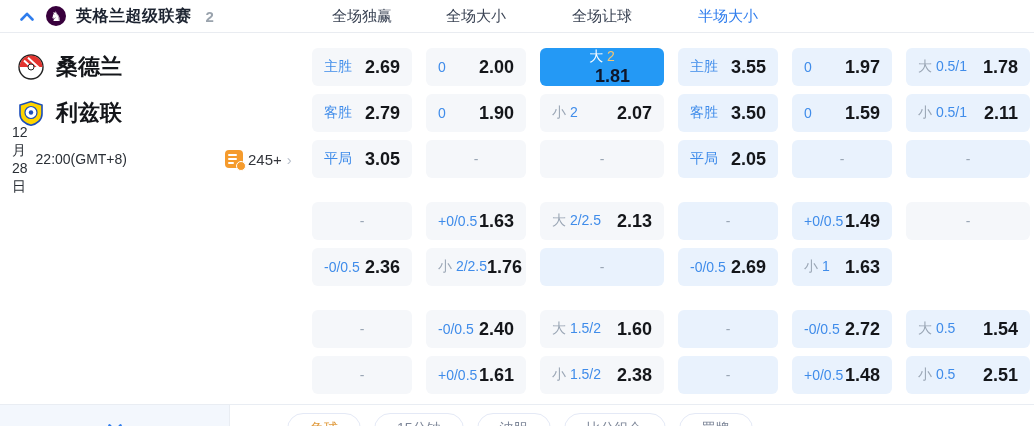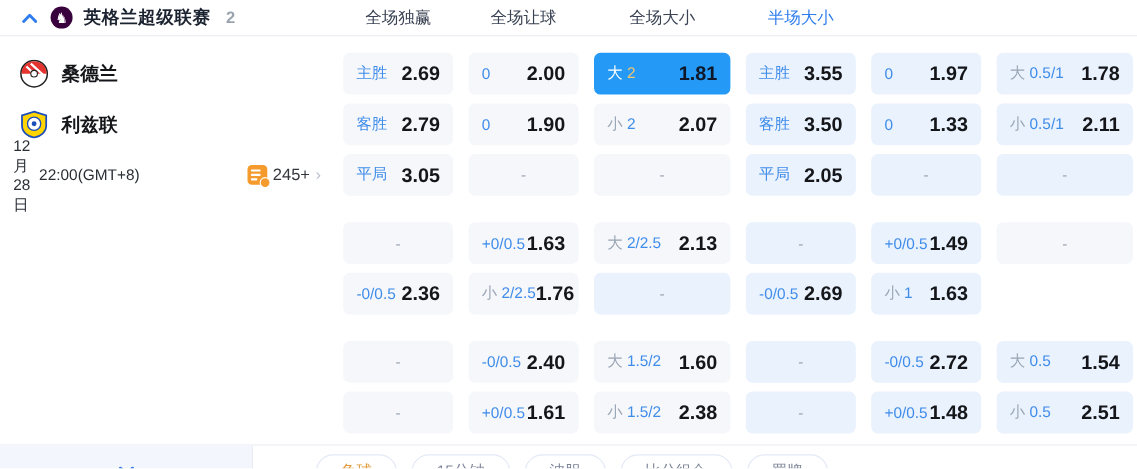--- a/index.html
+++ b/index.html
@@ -15,21 +15,21 @@
            align-items:center;justify-content:center;font-size:13px;line-height:1;}
   .league{font-size:16px;font-weight:700;color:#1c2330;letter-spacing:.5px;}
   .count{font-size:15px;font-weight:700;color:#9aa3ad;margin-left:4px;}
   .colhdrs{position:absolute;left:312px;top:0;height:33px;width:722px;display:grid;
            grid-template-columns:100px 100px 124px 100px 100px 124px;column-gap:14px;align-items:center;}
   .colhdr{text-align:center;font-size:15px;color:#3a4354;}
   .colhdr.half{color:#2f7ded;}
 
   
   .team-row{position:absolute;left:18px;height:38px;display:flex;align-items:center;gap:12px;}
-  .team-name{font-size:17px;font-weight:700;color:#14161a;}
+  .team-name{font-size:22px;font-weight:700;color:#14161a;}
   .crest{width:26px;height:26px;flex:0 0 auto;}
   .dt{position:absolute;left:12px;top:140px;height:38px;width:115px;display:flex;flex-direction:row;
       align-items:center;justify-content:center;color:#2a2f36;font-size:14px;line-height:18px;}
   .more{position:absolute;left:225px;top:140px;height:38px;display:flex;align-items:center;gap:5px;cursor:pointer;}
   .more-ic{width:18px;height:18px;border-radius:4px;background:#f59b2d;position:relative;}
   .more-ic i{position:absolute;left:3px;height:2px;background:#fff;border-radius:1px;}
   .more-ic i:nth-child(1){top:4px;width:9px;}
   .more-ic i:nth-child(2){top:8px;width:9px;}
   .more-ic i:nth-child(3){top:12px;width:6px;}
   .more-ic b{position:absolute;right:-3px;bottom:-3px;width:10px;height:10px;border-radius:50%;
@@ -43,21 +43,21 @@
           column-gap:14px;row-gap:8px;margin-bottom:24px;}
   .cell{height:38px;border-radius:6px;background:#f5f7fa;display:flex;align-items:center;
         justify-content:space-between;padding:0 12px;cursor:pointer;text-align:right;}
   .cell.half{background:#e9f2fd;}
   .cell .lbl{font-size:14px;color:#3f8cea;white-space:nowrap;}
   .cell .pre{color:#9aa6b5;}
   .cell .line{color:#3f8cea;}
   .cell .val{font-size:18px;font-weight:700;color:#14161a;}
   .cell.empty{justify-content:center;cursor:default;}
   .cell .dash{color:#9aa6b5;font-size:14px;}
-  .cell.hl{background:#2499f5;}
+  .cell.hl{background:#2499f5;flex-direction:column;}
   .cell.hl .pre{color:#ffffff;}
   .cell.hl .line{color:#f5c570;}
   .cell.hl .val{color:#0f172a;margin-left:21px;}
 
   
   .foot{position:absolute;left:0;top:404px;width:1034px;height:22px;border-top:1px solid #e9edf3;}
   .foot-left{position:absolute;left:0;top:0;width:230px;height:22px;background:#f3f7fd;
              border-right:1px solid #e9edf3;display:flex;align-items:flex-end;justify-content:center;}
   .foot-chev{margin-bottom:-6px;cursor:pointer;}
   .chips{position:absolute;left:287px;top:8px;display:flex;gap:13px;}
@@ -79,22 +79,22 @@
             <polyline points="1.5,7.5 7,1.8 12.5,7.5" fill="none" stroke="#2f7ded" stroke-width="2.6" stroke-linecap="round" stroke-linejoin="round"></polyline>
           </svg>
       </span>
       <span class="pl-logo">♞</span>
       <span class="league">英格兰超级联赛</span>
       <span class="count">2</span>
     </div>
   </div>
   <div class="colhdrs">
     <div class="colhdr">全场独赢</div>
+    <div class="colhdr">全场大小</div>
     <div class="colhdr">全场让球</div>
-    <div class="colhdr">全场大小</div>
     <div class="colhdr half">半场大小</div>
   </div>
 
   <div class="team-row" style="top:48px;">
     <svg class="crest" viewBox="0 0 26 26">
       <circle cx="13" cy="13" r="12" fill="#fff" stroke="#222" stroke-width="1.4"></circle>
       <path d="M1.6 13a11.4 11.4 0 0 1 22.8 0z" fill="#e3342f"></path>
       <path d="M6 6.5 L20 19.5 M10 3.8 L23.4 16" stroke="#fff" stroke-width="2"></path>
       <circle cx="13" cy="13" r="3" fill="#fff" stroke="#222" stroke-width="1"></circle>
     </svg>
@@ -160,21 +160,21 @@
         <div class="cell">
           <span class="lbl"><span class="pre">小</span> <span class="line">2</span></span>
           <span class="val">2.07</span>
         </div>
         <div class="cell half">
           <span class="lbl">客胜</span>
           <span class="val">3.50</span>
         </div>
         <div class="cell half">
           <span class="lbl">0</span>
-          <span class="val">1.33</span>
+          <span class="val">1.59</span>
         </div>
         <div class="cell half">
           <span class="lbl"><span class="pre">小</span> <span class="line">0.5/1</span></span>
           <span class="val">2.11</span>
         </div>
         <div class="cell">
           <span class="lbl">平局</span>
           <span class="val">3.05</span>
         </div>
         <div class="cell empty">

